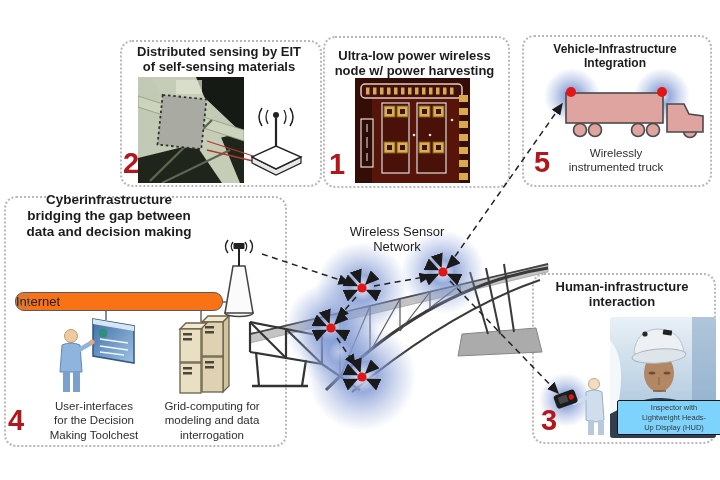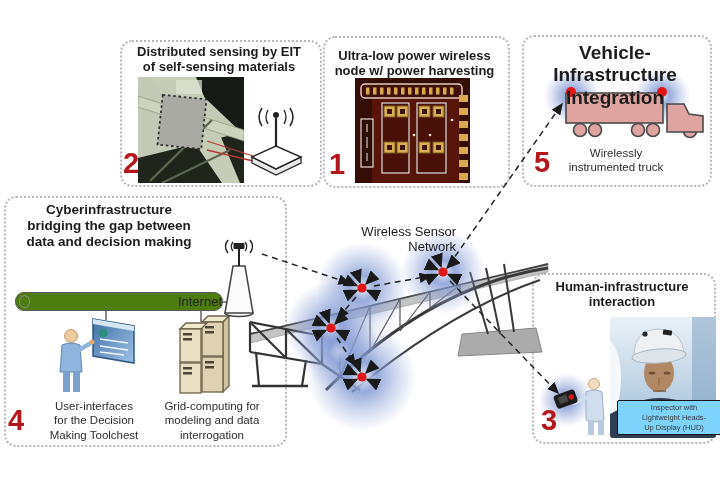--- a/index.html
+++ b/index.html
@@ -5,22 +5,22 @@
   html,body{margin:0;padding:0;background:#ffffff;}
   #canvas{position:relative;width:720px;height:480px;background:#ffffff;overflow:hidden;
           font-family:"Liberation Sans",sans-serif;}
   .dbox{position:absolute;border:2px dotted #b8b8b8;border-radius:12px;background:transparent;z-index:0;}
   #gfx{position:absolute;left:0;top:0;z-index:1;}
   .t{position:absolute;z-index:3;white-space:pre-line;text-align:center;color:#1c1c1c;line-height:1.18;}
   .title{font-weight:700;font-size:13px;}
   .cap{font-size:11.5px;color:#2e2e2e;line-height:1.25;}
   .num{position:absolute;z-index:3;font-weight:700;font-size:29px;color:#b3161b;line-height:1;}
   #internet-bar{position:absolute;left:15px;top:292px;width:206px;height:17px;z-index:2;
-    border:1.5px solid #5a5a5a;border-radius:9px;background:#4d7c0f;
-    display:flex;align-items:center;justify-content:flex-end;font-size:13px;color:#222;}
+    border:1.5px solid #5a5a5a;border-radius:9px;background:#f97316;
+    display:flex;align-items:center;justify-content:flex-start;font-size:13px;color:#222;}
   #internet-bar:before{content:"";position:absolute;left:3px;top:1.5px;width:9px;height:11px;
     border:1.2px solid #8a8a8a;border-radius:50%;}
   #insp-cap{position:absolute;left:617px;top:400px;width:92px;z-index:3;background:#7dd3fc;
     border:1.5px solid #141414;border-radius:2px;font-size:7.5px;color:#3a3a3a;
     text-align:center;white-space:pre-line;line-height:1.3;padding:2px 10px;}
 </style>
 </head>
 <body>
 
 <div id="canvas">
@@ -320,29 +320,29 @@
         <rect x="559" y="395" width="9" height="7" fill="#474747"></rect>
         <circle cx="572" cy="399" r="2.6" fill="#e11717"></circle>
       </g>
     </g>
   </svg>
 
   <div class="t title" style="left:120px;top:44px;width:198px;">Distributed sensing by EIT
 of self-sensing materials</div>
   <div class="t title" style="left:323px;top:48px;width:183px;">Ultra-low power wireless
 node w/ power harvesting</div>
-  <div class="t title" style="left:522px;top:42px;width:186px;font-size:19px;">Vehicle-Infrastructure
+  <div class="t title" style="left:522px;top:42px;width:186px;font-size:12px;">Vehicle-Infrastructure
 Integration</div>
-  <div class="t title" style="left:8px;top:202px;width:202px;font-size:13.5px;">Cyberinfrastructure
+  <div class="t title" style="left:8px;top:192px;width:202px;font-size:13.5px;">Cyberinfrastructure
 bridging the gap between
 data and decision making</div>
   <div class="t title" style="left:534px;top:279px;width:176px;">Human-infrastructure
 interaction</div>
 
-  <div class="t" style="left:338px;top:224px;width:118px;font-size:13px;text-align:right;">Wireless Sensor
+  <div class="t" style="left:338px;top:224px;width:118px;font-size:13px;">Wireless Sensor
 Network</div>
 
   <div id="internet-bar">
     <span>Internet</span>
   </div>
 
   <div class="t cap" style="left:38px;top:399px;width:112px;">User-interfaces
 for the Decision
 Making Toolchest</div>
   <div class="t cap" style="left:552px;top:146px;width:128px;">Wirelessly

